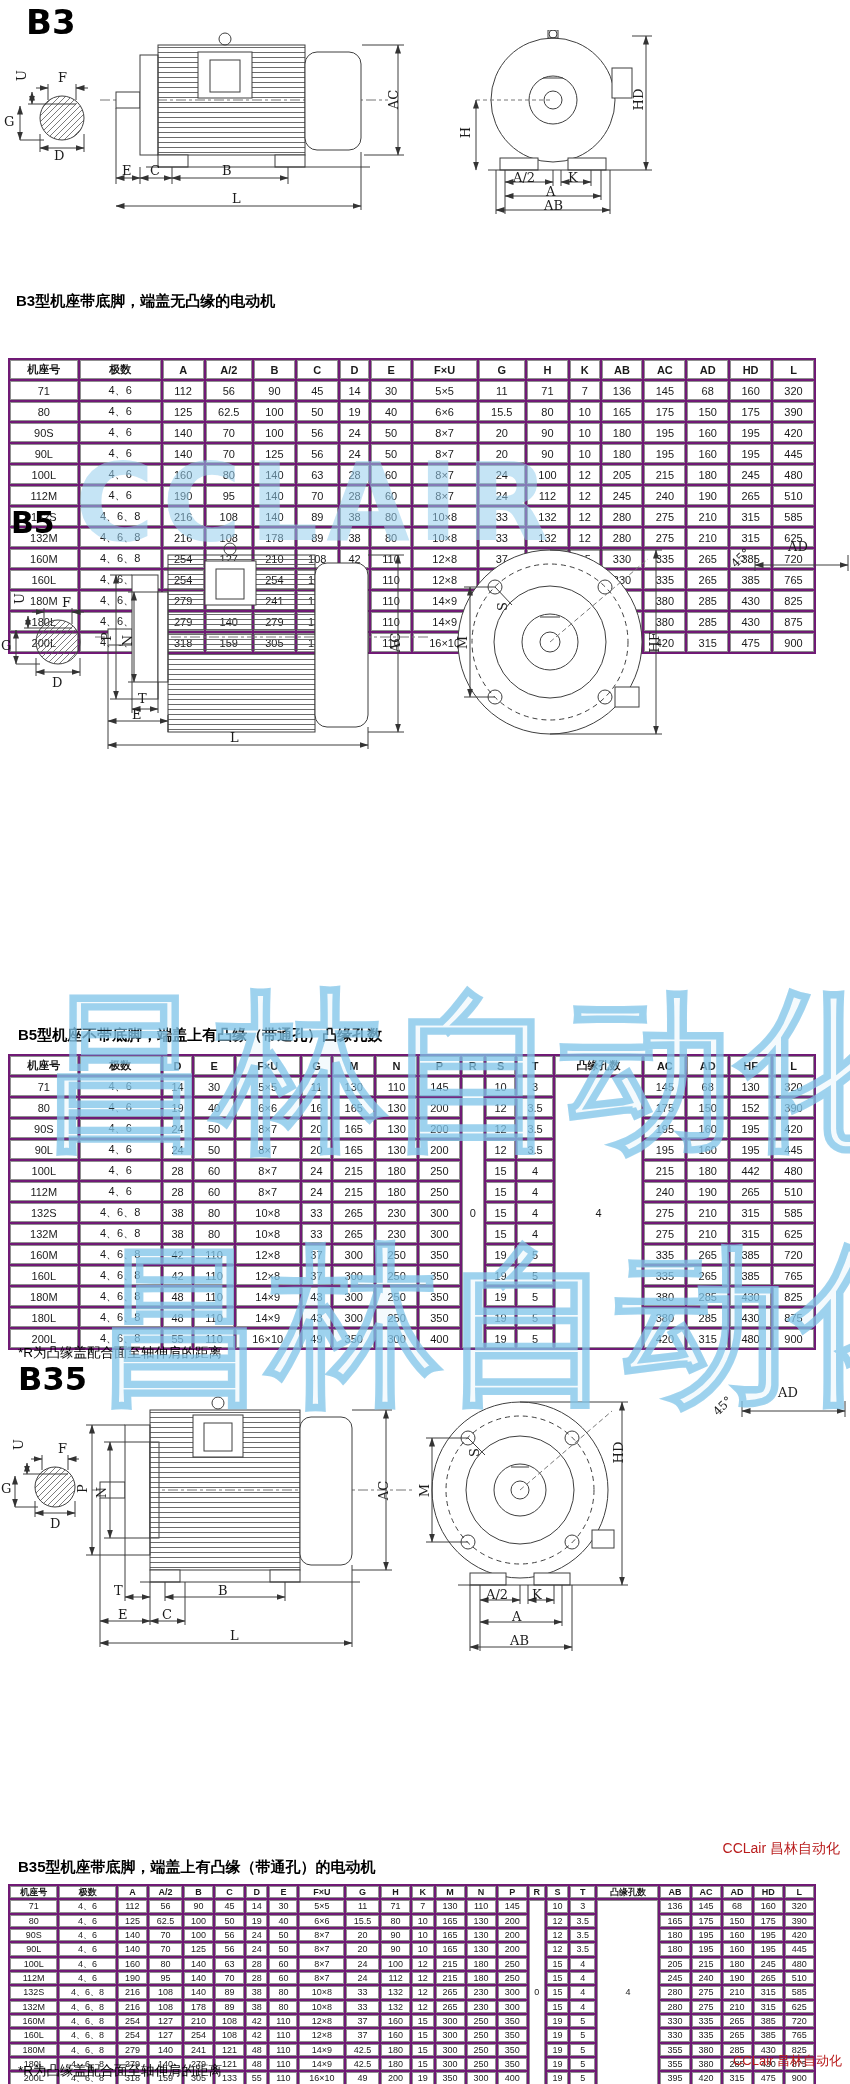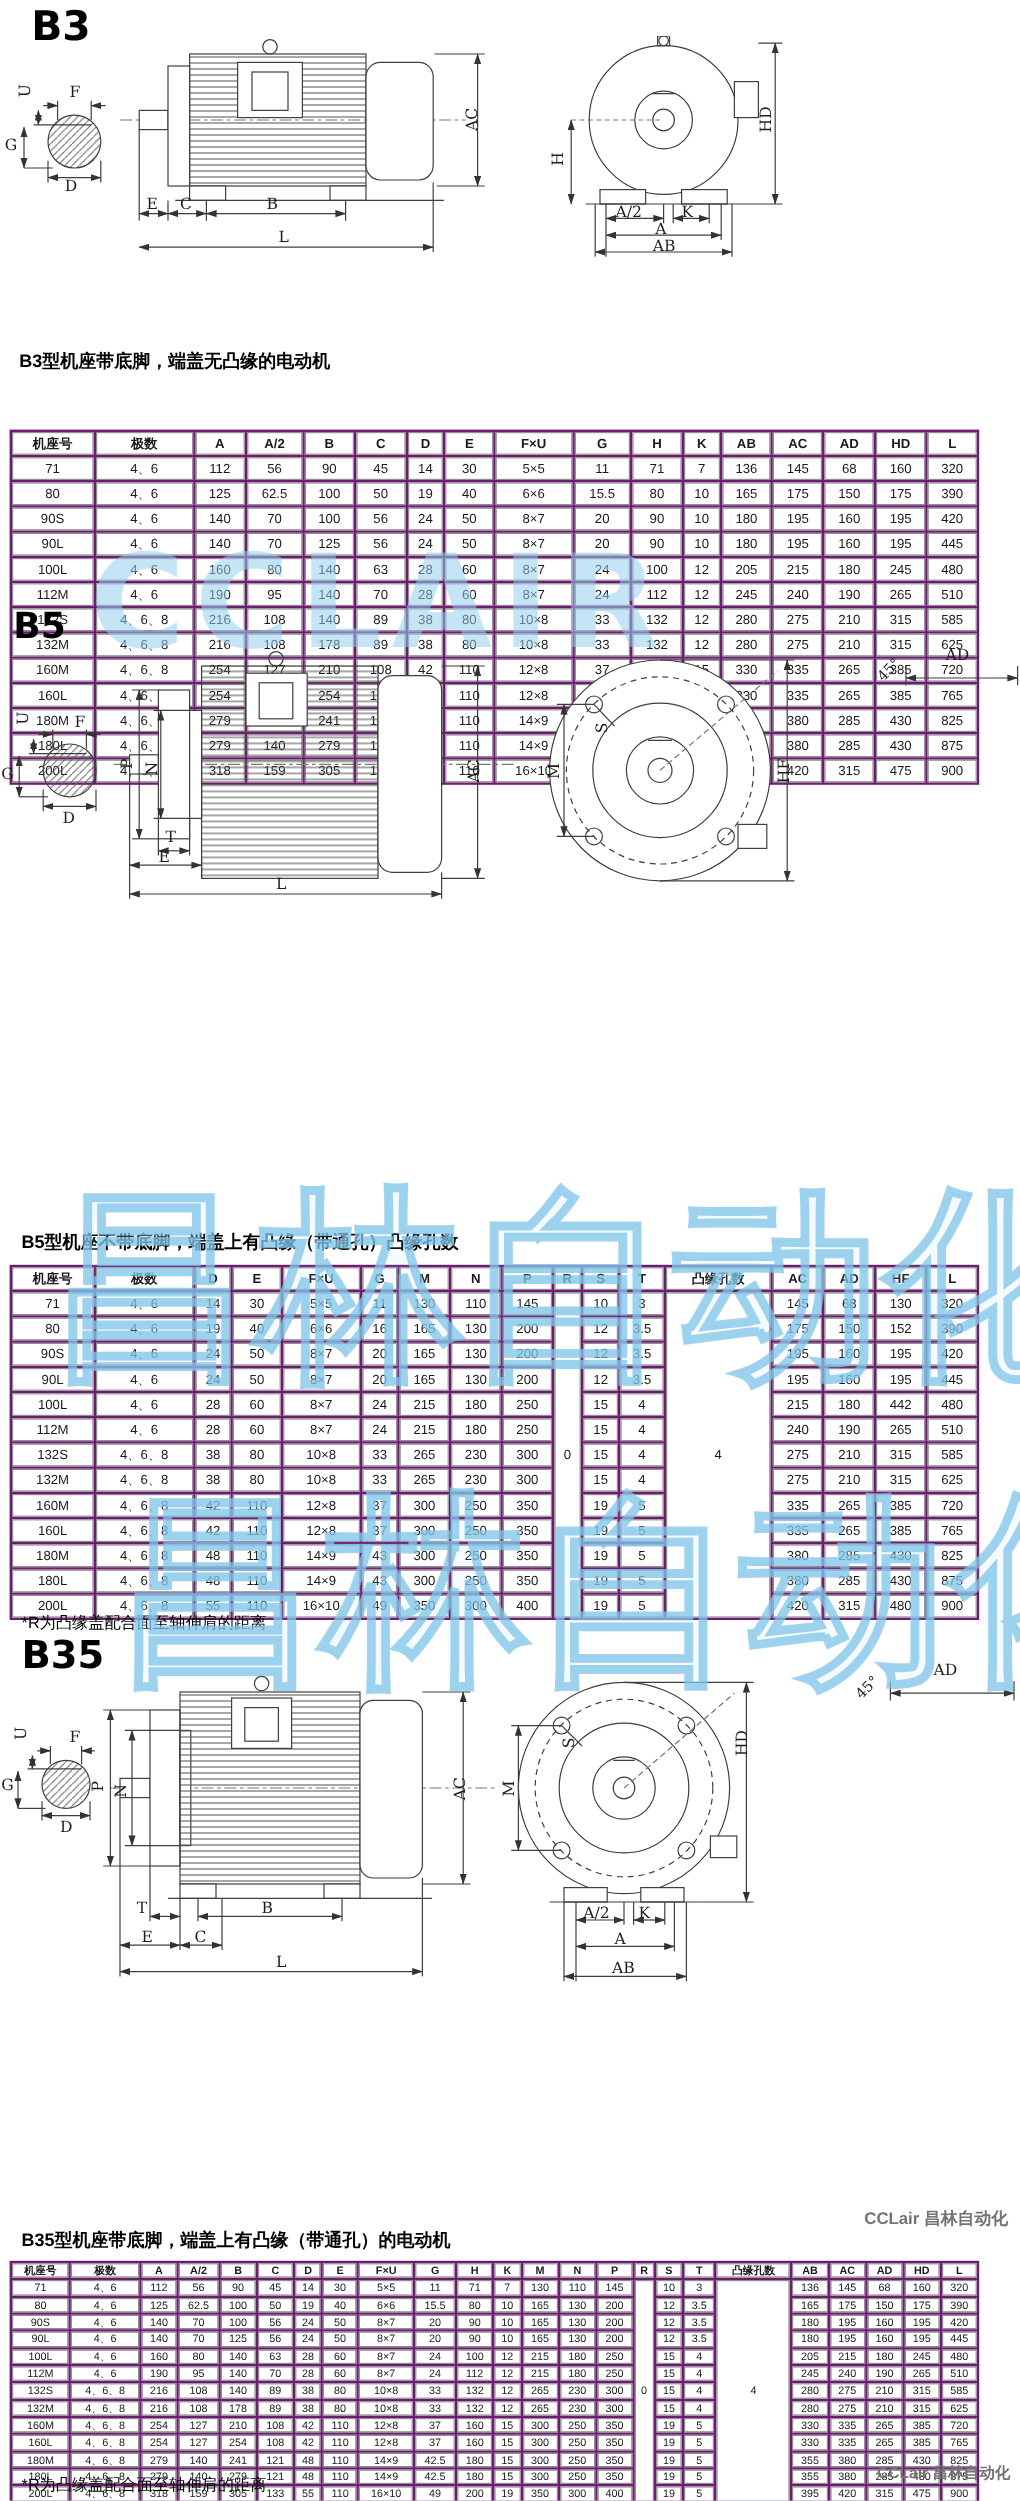--- a/index.html
+++ b/index.html
@@ -3,21 +3,21 @@
 <meta charset="utf-8">
 <style>
 *{margin:0;padding:0;box-sizing:border-box}
 body{background:#fff}
 .page{position:relative;width:850px;height:2084px;background:#fff;overflow:hidden;
   font-family:"Liberation Sans",sans-serif;color:#111}
 .abs{position:absolute}
 .heading{font-family:"DejaVu Sans",sans-serif;font-weight:bold;color:#000;z-index:2}
 .caption{font-weight:bold;font-size:15px;color:#000;z-index:2}
 .note{font-weight:normal;font-size:13.5px;color:#000;z-index:2}
-.brand{font-weight:bold;font-size:14px;color:#737373;z-index:2}
+.brand{font-weight:normal;font-size:14px;color:#b91c1c;z-index:2}
 .diagram{position:absolute;z-index:1}
 .dim{position:absolute;font-family:"DejaVu Serif",serif;font-size:13px;color:#1c1c1c;z-index:2;white-space:nowrap}
 .v{transform:rotate(-90deg)}
 .r45{transform:rotate(-45deg);font-size:12px}
 table.spec{border-collapse:separate;border-spacing:2px;background:#701a75;width:808px;z-index:1}
 table.spec th,table.spec td{border:1px solid #8f8f8f;background:#fff;text-align:center;
   white-space:nowrap;color:#1a1a1a;vertical-align:middle}
 table.spec th{font-weight:bold}
 .t-lg{font-size:11px}
 .t-lg th,.t-lg td{padding:1px 1px;height:13px}

